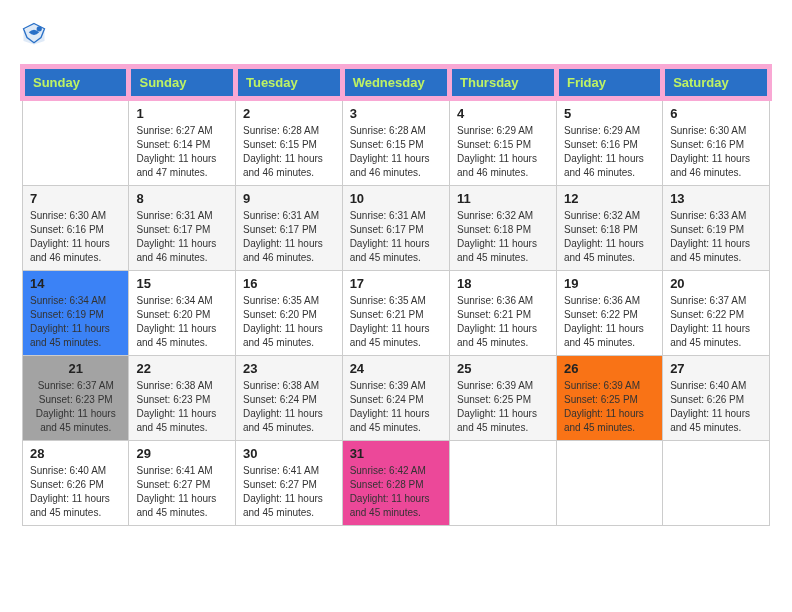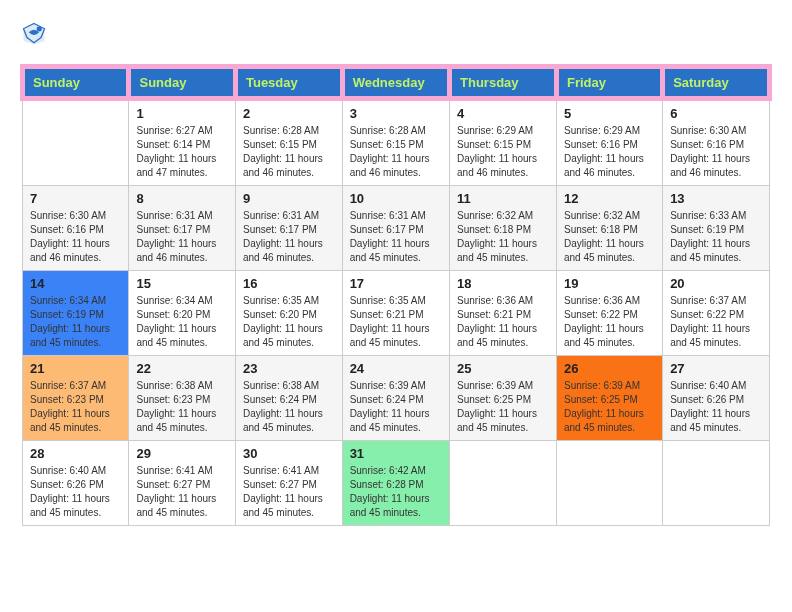--- a/index.html
+++ b/index.html
@@ -206,21 +206,21 @@
         <td style="background-color: rgb(255, 255, 255);">
           <span class="day-number">19</span>
           <div class="cell-text">Sunrise: 6:36 AM<br>Sunset: 6:22 PM<br>Daylight: 11 hours and 45 minutes.</div>
         </td>
         <td style="background-color: rgb(255, 255, 255);">
           <span class="day-number">20</span>
           <div class="cell-text">Sunrise: 6:37 AM<br>Sunset: 6:22 PM<br>Daylight: 11 hours and 45 minutes.</div>
         </td>
       </tr>
       <tr>
-        <td style="background-color: #fdba74;">
+        <td style="background-color: #a3a3a3; text-align: center;">
           <span class="day-number">21</span>
           <div class="cell-text">Sunrise: 6:37 AM<br>Sunset: 6:23 PM<br>Daylight: 11 hours and 45 minutes.</div>
         </td>
         <td style="background-color: rgb(245, 245, 245);">
           <span class="day-number">22</span>
           <div class="cell-text">Sunrise: 6:38 AM<br>Sunset: 6:23 PM<br>Daylight: 11 hours and 45 minutes.</div>
         </td>
         <td style="background-color: rgb(245, 245, 245);">
           <span class="day-number">23</span>
           <div class="cell-text">Sunrise: 6:38 AM<br>Sunset: 6:24 PM<br>Daylight: 11 hours and 45 minutes.</div>
@@ -248,21 +248,21 @@
           <div class="cell-text">Sunrise: 6:40 AM<br>Sunset: 6:26 PM<br>Daylight: 11 hours and 45 minutes.</div>
         </td>
         <td style="background-color: rgb(255, 255, 255);">
           <span class="day-number">29</span>
           <div class="cell-text">Sunrise: 6:41 AM<br>Sunset: 6:27 PM<br>Daylight: 11 hours and 45 minutes.</div>
         </td>
         <td style="background-color: rgb(255, 255, 255);">
           <span class="day-number">30</span>
           <div class="cell-text">Sunrise: 6:41 AM<br>Sunset: 6:27 PM<br>Daylight: 11 hours and 45 minutes.</div>
         </td>
-        <td style="background-color: #86efac;">
+        <td style="background-color: #ec4899;">
           <span class="day-number">31</span>
           <div class="cell-text">Sunrise: 6:42 AM<br>Sunset: 6:28 PM<br>Daylight: 11 hours and 45 minutes.</div>
         </td>
         <td class="empty-cell"></td>
         <td class="empty-cell"></td>
         <td class="empty-cell"></td>
       </tr>
     </tbody>
 </table>
 

